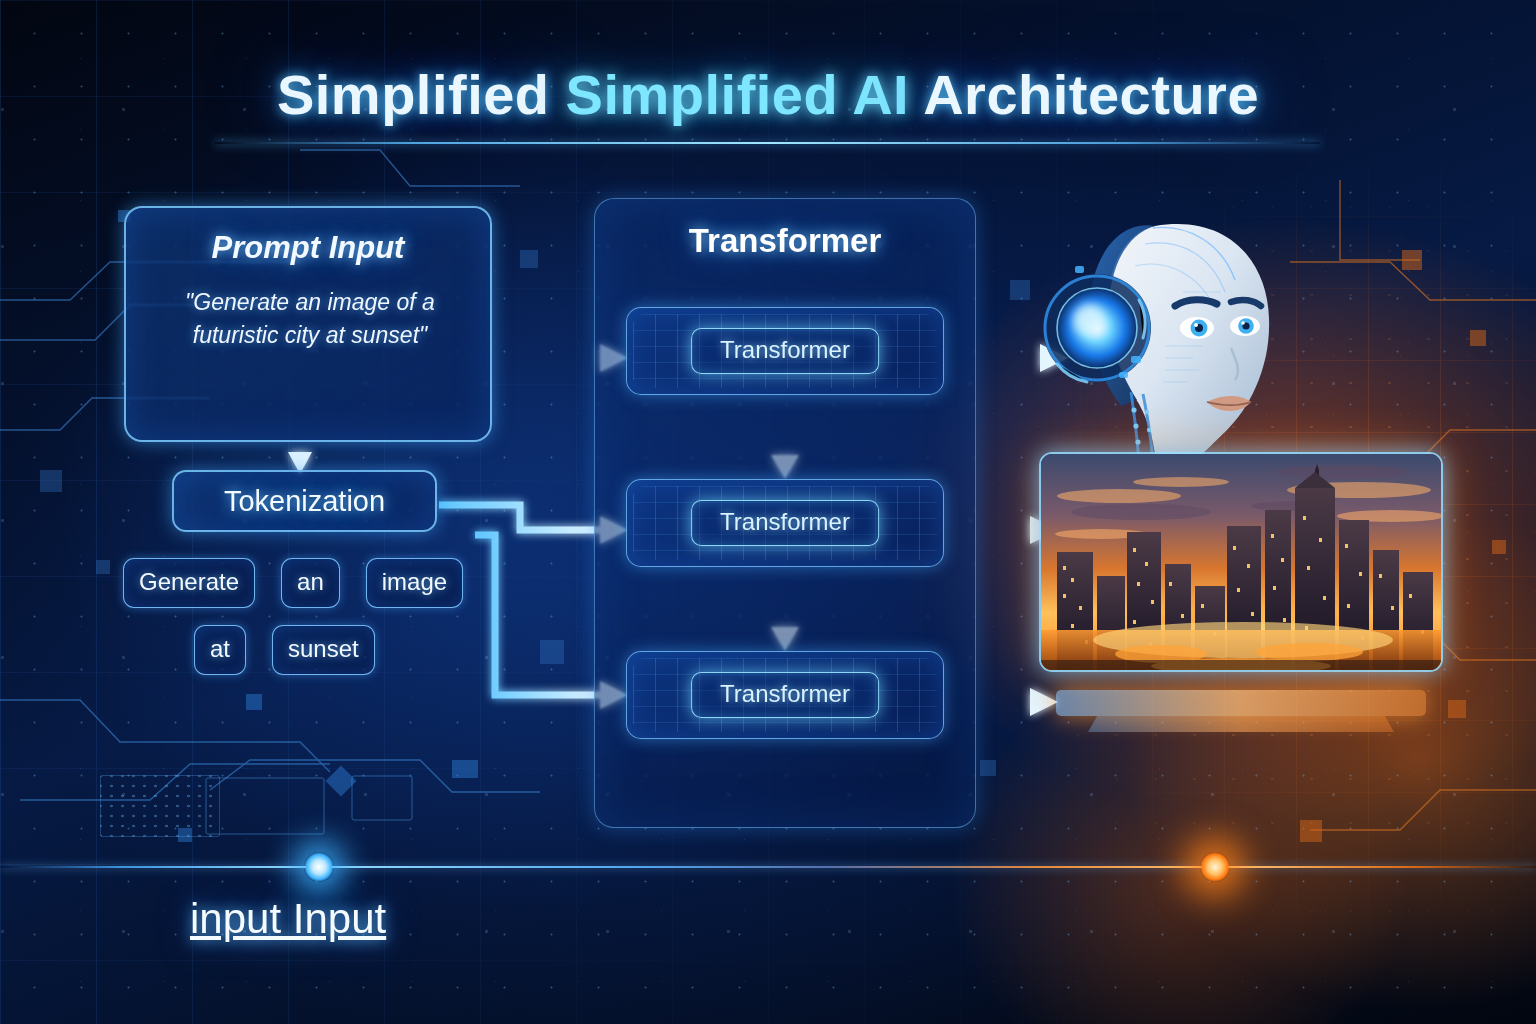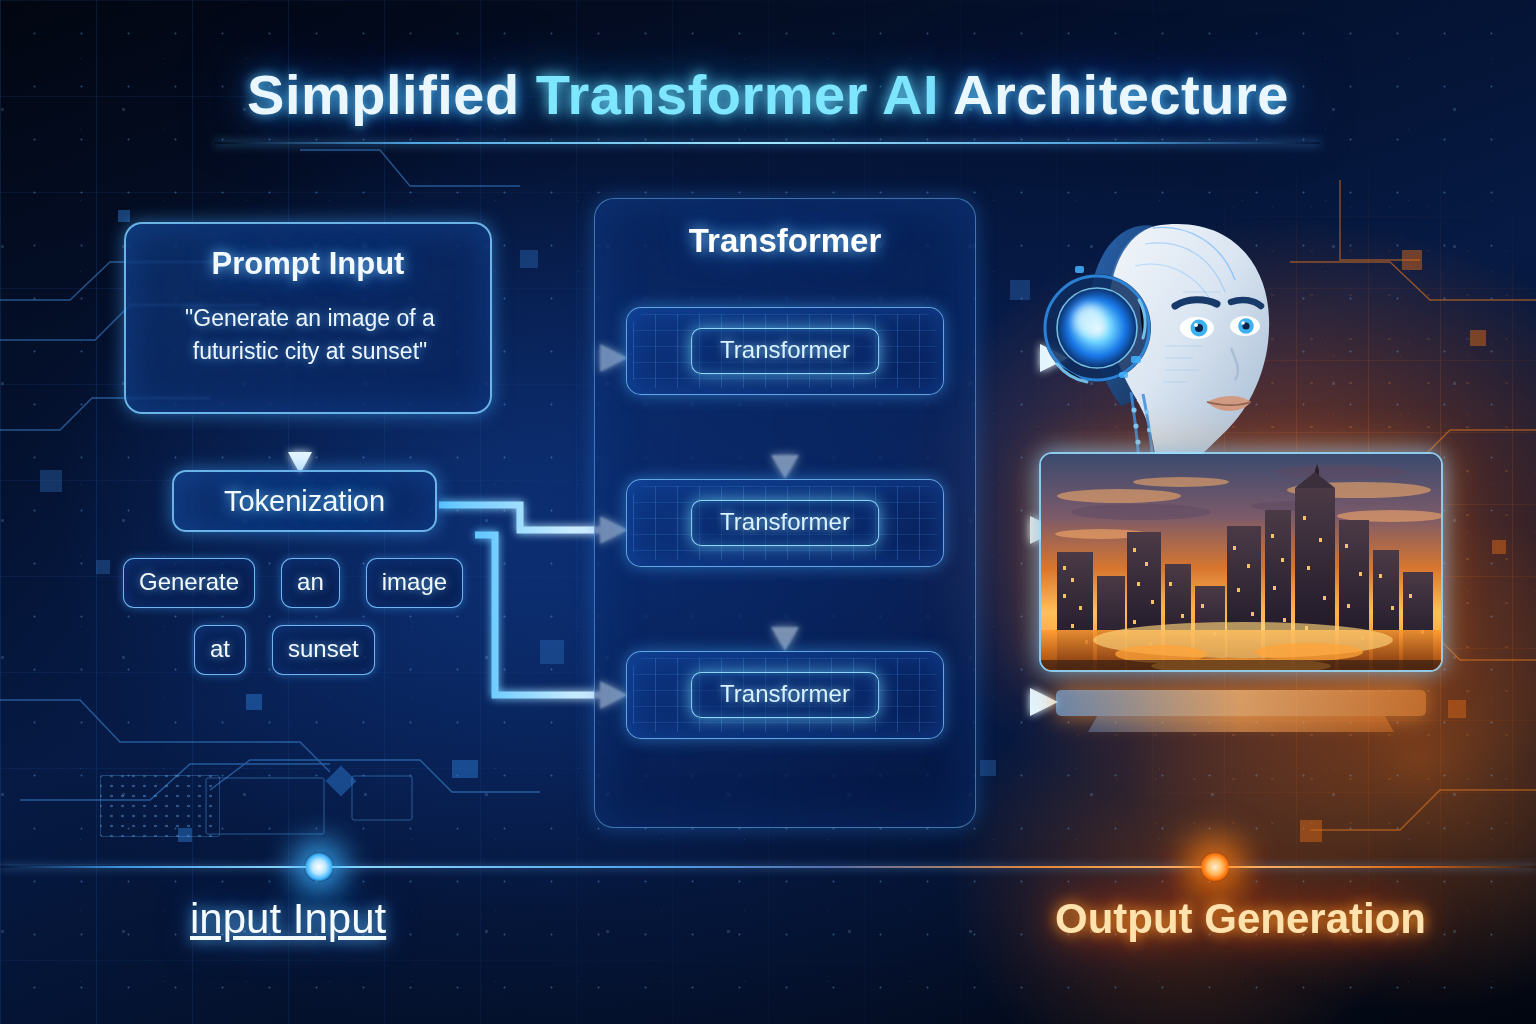--- a/index.html
+++ b/index.html
@@ -83,21 +83,21 @@
 
   
   .panel {
     position:absolute; border-radius:18px;
     border:2px solid rgba(125,205,255,.85);
     background:linear-gradient(145deg, rgba(16,58,128,.72), rgba(8,34,92,.60));
     box-shadow:0 0 18px rgba(70,170,255,.55), inset 0 0 36px rgba(30,100,200,.35);
     backdrop-filter:blur(1px);
   }
 
-  #prompt-box { left:124px; top:222px; width:368px; height:192px; }
+  #prompt-box { left:124px; top:206px; width:368px; height:236px;font-style:italic; }
   #prompt-title {
     position:absolute; top:22px; left:0; width:100%; text-align:center;
     font-size:31px; font-weight:600; color:#f2f9ff;
     text-shadow:0 0 12px rgba(120,200,255,.9), 0 0 26px rgba(50,140,250,.6);
   }
   #prompt-text {
     position:absolute; top:78px; left:14px; width:340px; text-align:center;
     font-size:23px; line-height:1.42; color:#eef7ff;
     text-shadow:0 0 10px rgba(110,190,255,.8);
   }
@@ -276,21 +276,21 @@
       <rect x="1402" y="250" width="20" height="20"></rect>
         <rect x="1470" y="330" width="16" height="16"></rect>
       <rect x="1352" y="620" width="26" height="26"></rect>
         <rect x="1448" y="700" width="18" height="18"></rect>
       <rect x="1300" y="820" width="22" height="22"></rect>
         <rect x="1492" y="540" width="14" height="14"></rect>
     </g>
   </svg>
 
   <div id="title">
-    <span>Simplified </span><span class="accent">Transformer AI</span><span> Architecture</span>
+    <span>Simplified </span><span class="accent">Simplified AI</span><span> Architecture</span>
   </div>
   <div id="title-rule"></div>
 
   <svg class="deco" viewBox="0 0 1536 1024">
     <defs>
       <linearGradient id="gArrow" x1="0" y1="0" x2="1" y2="0">
         <stop offset="0%" stop-color="#5ec6ff"></stop>
         <stop offset="100%" stop-color="#dff4ff"></stop>
       </linearGradient>
       <filter id="glow" x="-60%" y="-60%" width="220%" height="220%">
@@ -564,17 +564,16 @@
       </svg>
     </div>
     <div id="base"></div>
     <div id="base2"></div>
   </div>
 
   <div id="axis-line"></div>
   <div class="node" id="node-in"></div>
   <div class="node" id="node-out"></div>
   <div id="label-input">input Input</div>
-  <div id="label-output">Output Generation</div>
 
   <div id="circdeco"></div>
 
 </div>
 
 </body></html>

